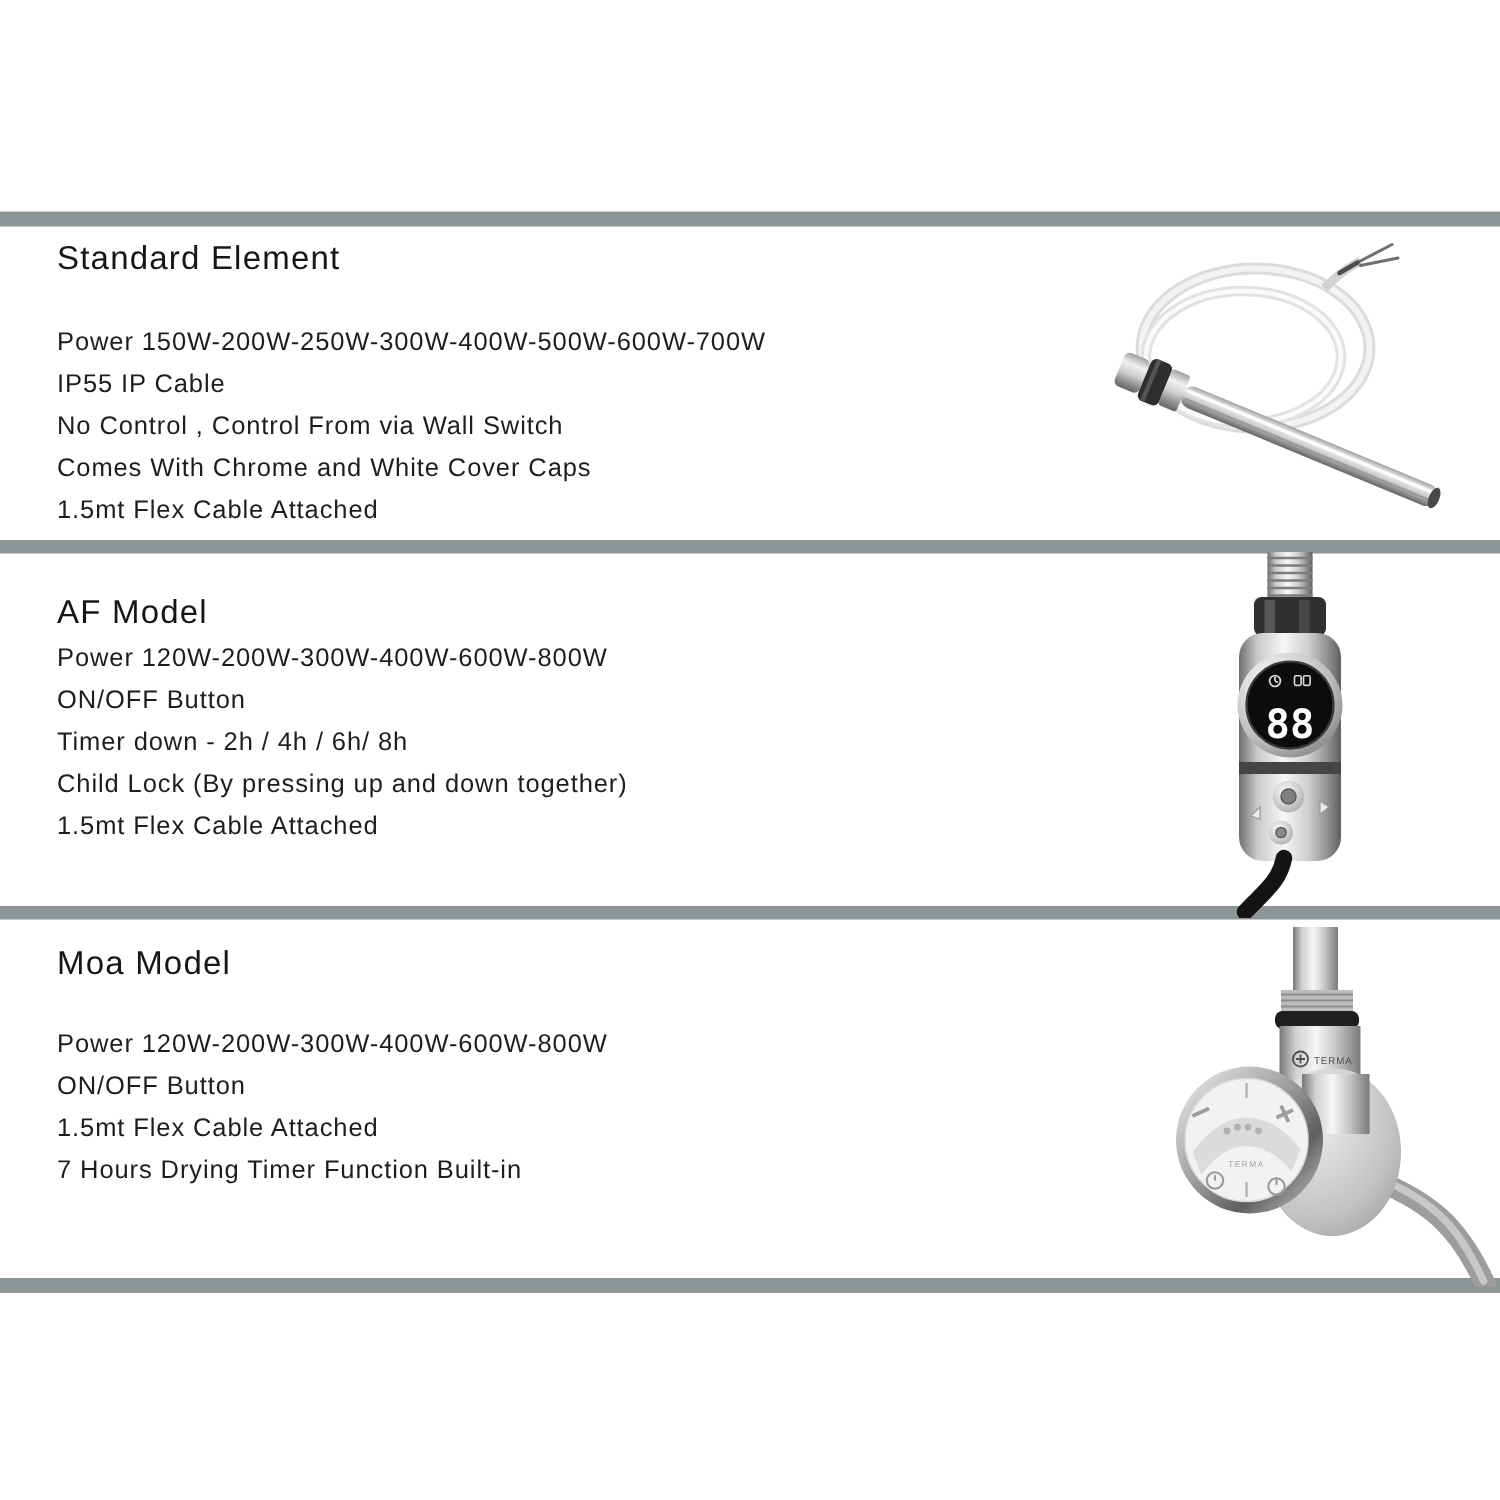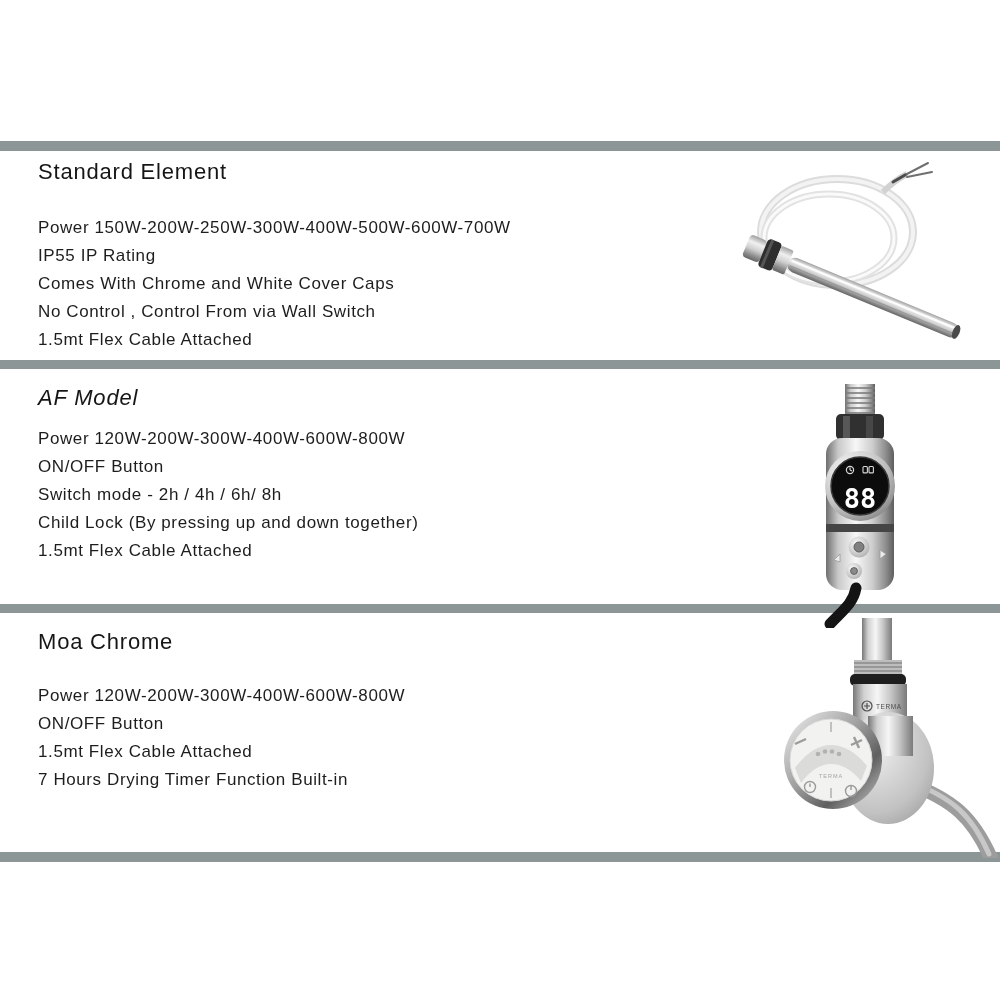--- a/index.html
+++ b/index.html
@@ -30,23 +30,23 @@
 
   <div class="divider" style="top:141px;"></div>
   <div class="divider" style="top:360px;height:9px;"></div>
   <div class="divider" style="top:604px;height:9px;"></div>
   <div class="divider" style="top:852px;"></div>
 
   <section class="panel" style="top:151px;height:209px;">
     <h2 style="top:8px;">Standard Element</h2>
     <ul class="specs" style="top:63px;">
       <li>Power 150W-200W-250W-300W-400W-500W-600W-700W</li>
-      <li>IP55 IP Rating</li>
+      <li>IP55 IP Cable</li>
+      <li>No Control , Control From via Wall Switch</li>
       <li>Comes With Chrome and White Cover Caps</li>
-      <li>No Control , Control From via Wall Switch</li>
       <li>1.5mt Flex Cable Attached</li>
     </ul>
   </section>
 
   <div class="photo" style="left:715px;top:150px;">
     <svg width="282" height="210" viewBox="0 0 282 210">
       <defs>
         <linearGradient id="rodGrad" x1="0" y1="0" x2="0" y2="1">
           <stop offset="0" stop-color="#a0a0a0"></stop>
           <stop offset="0.28" stop-color="#f0f0f0"></stop>
@@ -77,31 +77,31 @@
         <rect x="15" y="-13" width="13" height="26" rx="2" fill="url(#rodGrad)"></rect>
         <rect x="27" y="-7.5" width="184" height="15" rx="7.5" fill="url(#rodGrad)"></rect>
         <line x1="30" y1="-3" x2="206" y2="-3" stroke="#ffffff" stroke-width="2.2" opacity="0.85"></line>
         <line x1="30" y1="2.5" x2="206" y2="2.5" stroke="#9a9a9a" stroke-width="1.4"></line>
         <ellipse cx="209" cy="0" rx="3.5" ry="7.3" fill="#4a4a4a"></ellipse>
       </g>
     </svg>
   </div>
 
   <section class="panel" style="top:369px;height:235px;">
-    <h2 style="top:16px;font-style:italic;">AF Model</h2>
+    <h2 style="top:26px;">AF Model</h2>
     <ul class="specs" style="top:56px;">
       <li>Power 120W-200W-300W-400W-600W-800W</li>
       <li>ON/OFF Button</li>
-      <li>Switch mode - 2h / 4h / 6h/ 8h</li>
+      <li>Timer down - 2h / 4h / 6h/ 8h</li>
       <li>Child Lock (By pressing up and down together)</li>
       <li>1.5mt Flex Cable Attached</li>
     </ul>
   </section>
 
-  <div class="photo" style="left:790px;top:384px;">
+  <div class="photo" style="left:790px;top:368px;">
     <svg width="140" height="244" viewBox="0 0 140 244">
       <defs>
         <linearGradient id="chromeV" x1="0" y1="0" x2="1" y2="0">
           <stop offset="0" stop-color="#6f6f6f"></stop>
           <stop offset="0.18" stop-color="#c9c9c9"></stop>
           <stop offset="0.44" stop-color="#f7f7f7"></stop>
           <stop offset="0.68" stop-color="#cecece"></stop>
           <stop offset="0.88" stop-color="#8d8d8d"></stop>
           <stop offset="1" stop-color="#5e5e5e"></stop>
         </linearGradient>
@@ -167,21 +167,21 @@
       <g>
         <circle cx="64" cy="187" r="8" fill="url(#btn)"></circle>
         <circle cx="64" cy="187" r="3.4" fill="#8a8a8a" stroke="#606060"></circle>
       </g>
 
       <path d="M66 204 C 63 220, 52 227, 40 240" fill="none" stroke="#141414" stroke-width="11" stroke-linecap="round"></path>
     </svg>
   </div>
 
   <section class="panel" style="top:613px;height:239px;">
-    <h2 style="top:16px;">Moa Chrome</h2>
+    <h2 style="top:16px;">Moa Model</h2>
     <ul class="specs" style="top:69px;">
       <li>Power 120W-200W-300W-400W-600W-800W</li>
       <li>ON/OFF Button</li>
       <li>1.5mt Flex Cable Attached</li>
       <li>7 Hours Drying Timer Function Built-in</li>
     </ul>
   </section>
 
   <div class="photo" style="left:758px;top:618px;">
     <svg width="242" height="240" viewBox="0 0 242 240">

